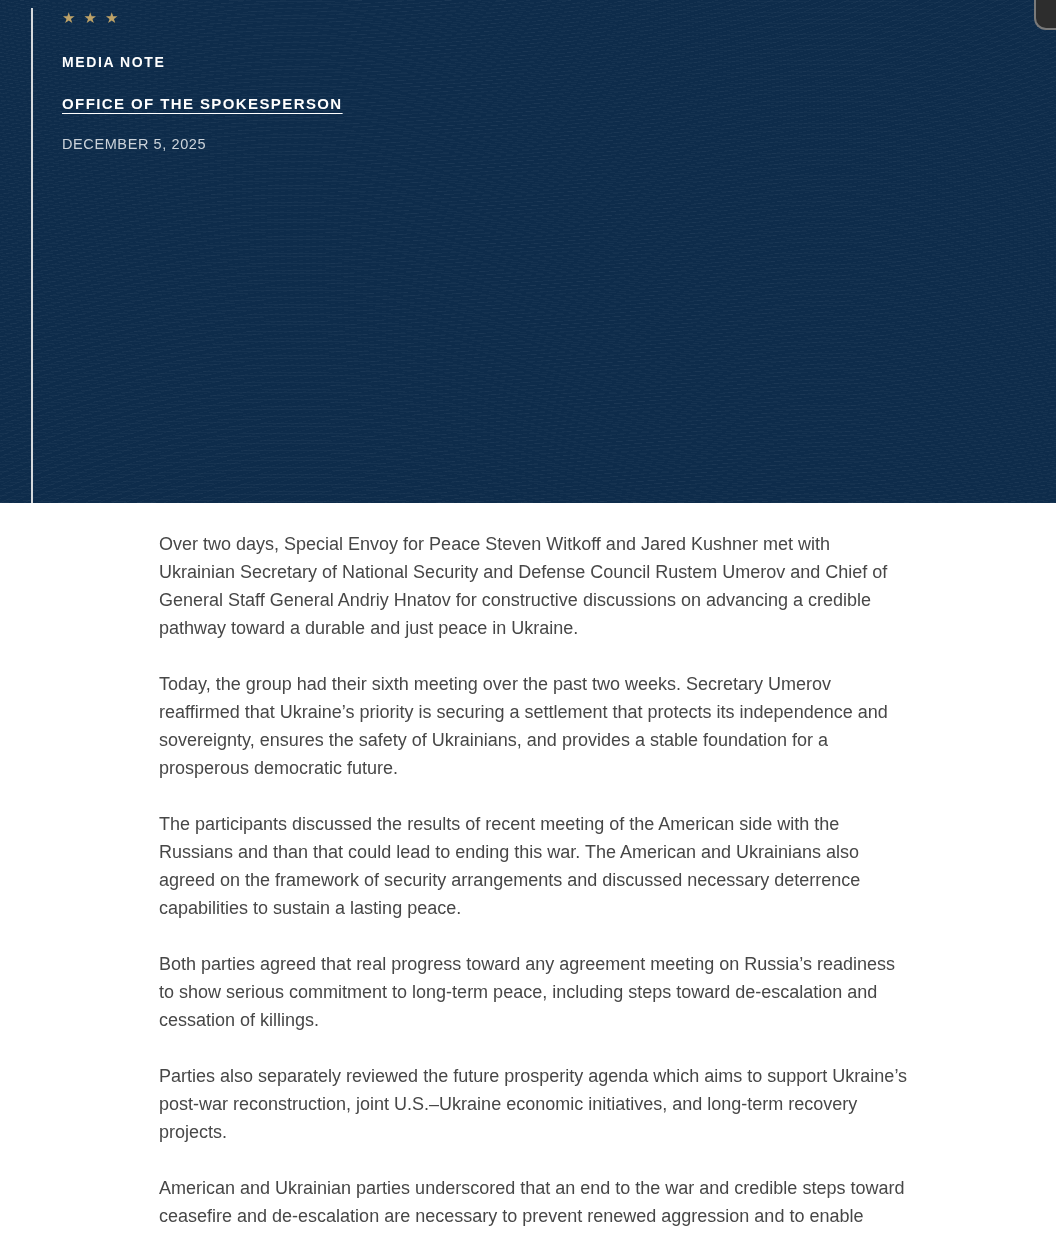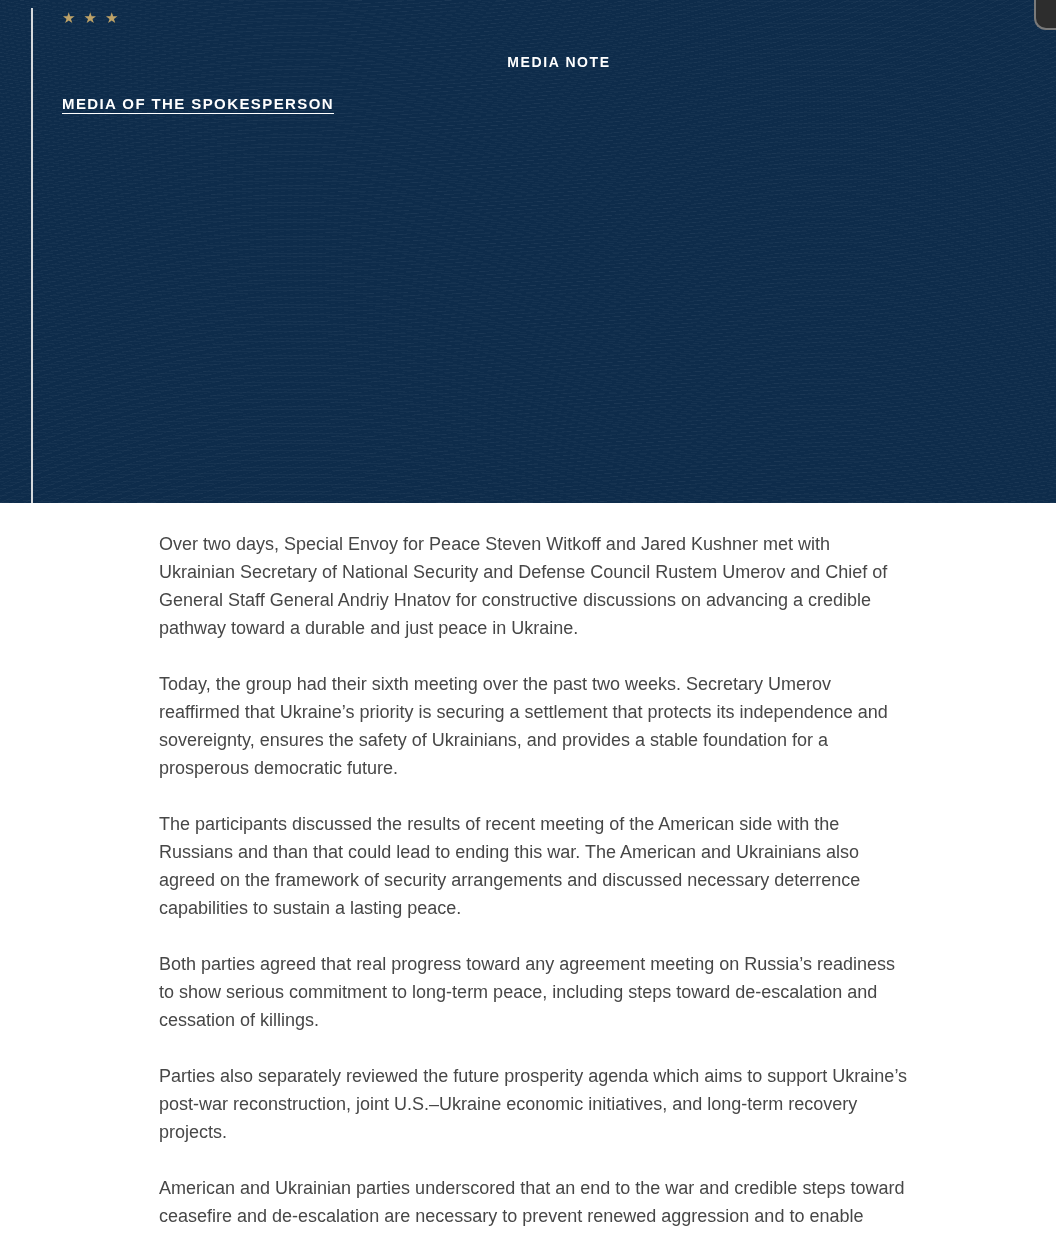--- a/index.html
+++ b/index.html
@@ -45,21 +45,20 @@
     font-family:"Liberation Serif", serif;
     font-weight:400;
     font-size:42px;line-height:58px;
     color:var(--title-color);
   }
   .kicker{
     margin-top:28px;
     font-size:14px;font-weight:700;
     letter-spacing:1.6px;
     color:var(--kicker-color);
-    text-align:center;
   }
   .office{
     display:inline-block;
     margin-top:25px;
     font-size:15px;font-weight:700;
     letter-spacing:1.4px;
     color:var(--kicker-color);
     text-decoration:underline;
     text-underline-offset:4px;
     cursor:pointer;
@@ -96,22 +95,23 @@
 
 <div class="page">
 
   <header class="hero">
     <span class="hero-rule"></span>
 
     <div class="hero-inner">
       <div class="stars">★★★</div>
       <div class="kicker">MEDIA NOTE</div>
       <div>
-        <a class="office" href="#">MEDIA OF THE SPOKESPERSON</a>
+        <a class="office" href="#">OFFICE OF THE SPOKESPERSON</a>
       </div>
+      <div class="date">DECEMBER 5, 2025</div>
     </div>
 
     <div class="corner-widget"></div>
   </header>
 
   <main class="article">
       <p>Over two days, Special Envoy for Peace Steven Witkoff and Jared Kushner met with Ukrainian Secretary of National Security and Defense Council Rustem Umerov and Chief of General Staff General Andriy Hnatov for constructive discussions on advancing a credible pathway toward a durable and just peace in Ukraine.</p>
       <p>Today, the group had their sixth meeting over the past two weeks. Secretary Umerov reaffirmed that Ukraine’s priority is securing a settlement that protects its independence and sovereignty, ensures the safety of Ukrainians, and provides a stable foundation for a prosperous democratic future.</p>
       <p>The participants discussed the results of recent meeting of the American side with the Russians and than that could lead to ending this war. The American and Ukrainians also agreed on the framework of security arrangements and discussed necessary deterrence capabilities to sustain a lasting peace.</p>
       <p>Both parties agreed that real progress toward any agreement meeting on Russia’s readiness to show serious commitment to long-term peace, including steps toward de-escalation and cessation of killings.</p>

